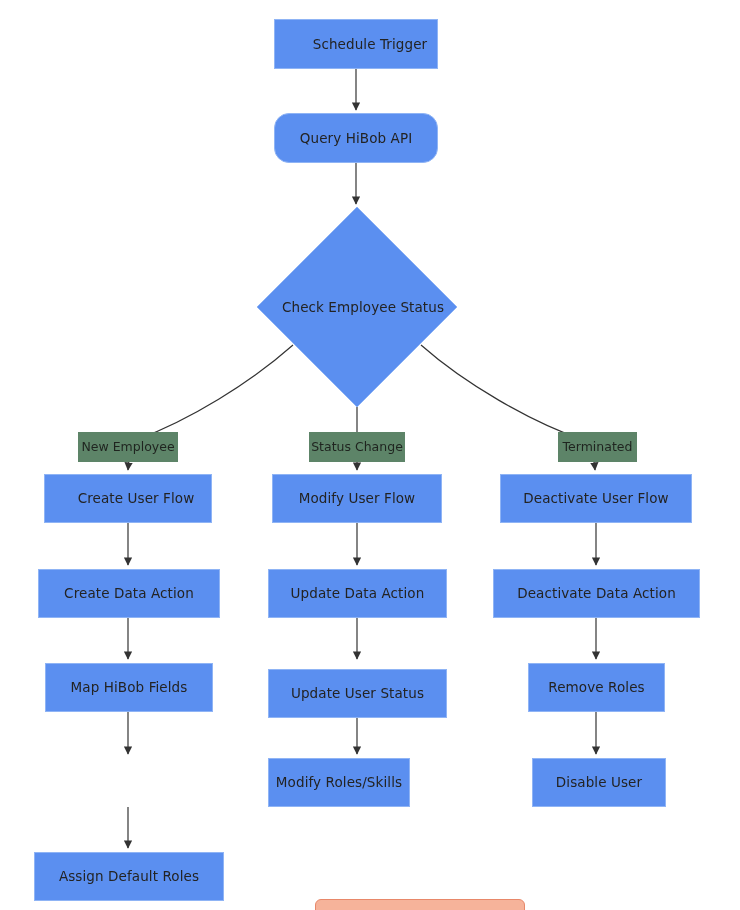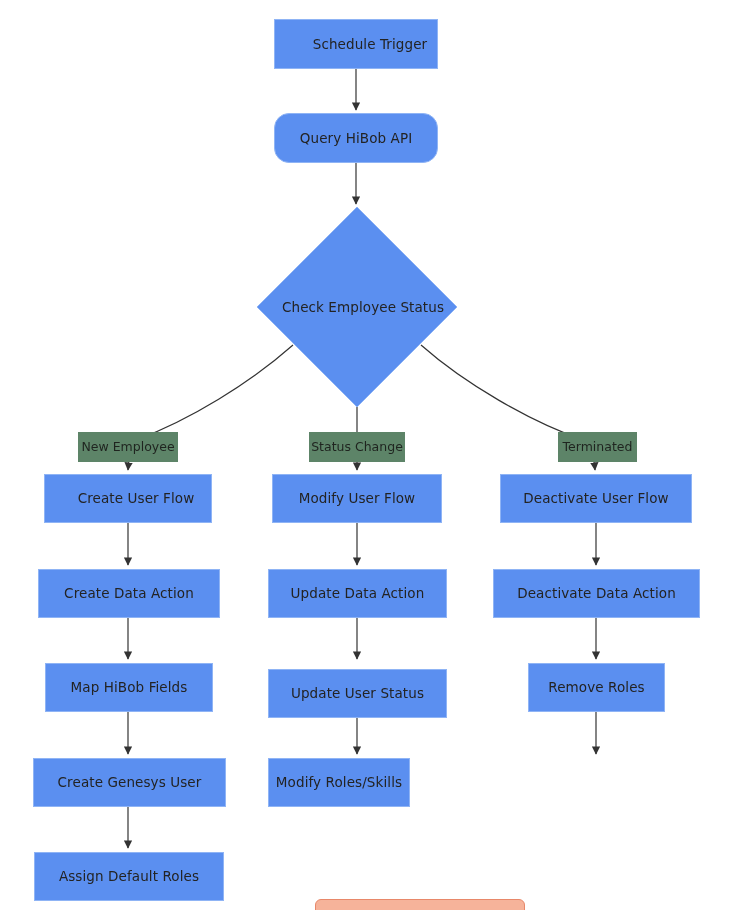--- a/index.html
+++ b/index.html
@@ -132,23 +132,20 @@
 
   <div class="node" style="left:44px; top:474px; width:168px; height:49px;padding-left:16px;">
     <span>Create User Flow</span>
   </div>
   <div class="node" style="left:38px; top:569px; width:182px; height:49px;">
     <span>Create Data Action</span>
   </div>
   <div class="node" style="left:45px; top:663px; width:168px; height:49px;">
     <span>Map HiBob Fields</span>
   </div>
-  <div class="node" style="left:33px; top:758px; width:193px; height:49px;">
-    <span>Create Genesys User</span>
-  </div>
   <div class="node" style="left:34px; top:852px; width:190px; height:49px;">
     <span>Assign Default Roles</span>
   </div>
 
   <div class="node" style="left:272px; top:474px; width:170px; height:49px;">
     <span>Modify User Flow</span>
   </div>
   <div class="node" style="left:268px; top:569px; width:179px; height:49px;align-items:center;">
     <span>Update Data Action</span>
   </div>
@@ -161,18 +158,21 @@
 
   <div class="node" style="left:500px; top:474px; width:192px; height:49px;">
     <span>Deactivate User Flow</span>
   </div>
   <div class="node" style="left:493px; top:569px; width:207px; height:49px;">
     <span>Deactivate Data Action</span>
   </div>
   <div class="node" style="left:528px; top:663px; width:137px; height:49px;">
     <span>Remove Roles</span>
   </div>
+  <div class="node" style="left:532px; top:758px; width:134px; height:49px;">
+    <span>Disable User</span>
+  </div>
 
   <div class="node cutoff" style="left:315px; top:899px; width:210px; height:30px;">
     <span></span>
   </div>
 
 </div>
 
 </body></html>

